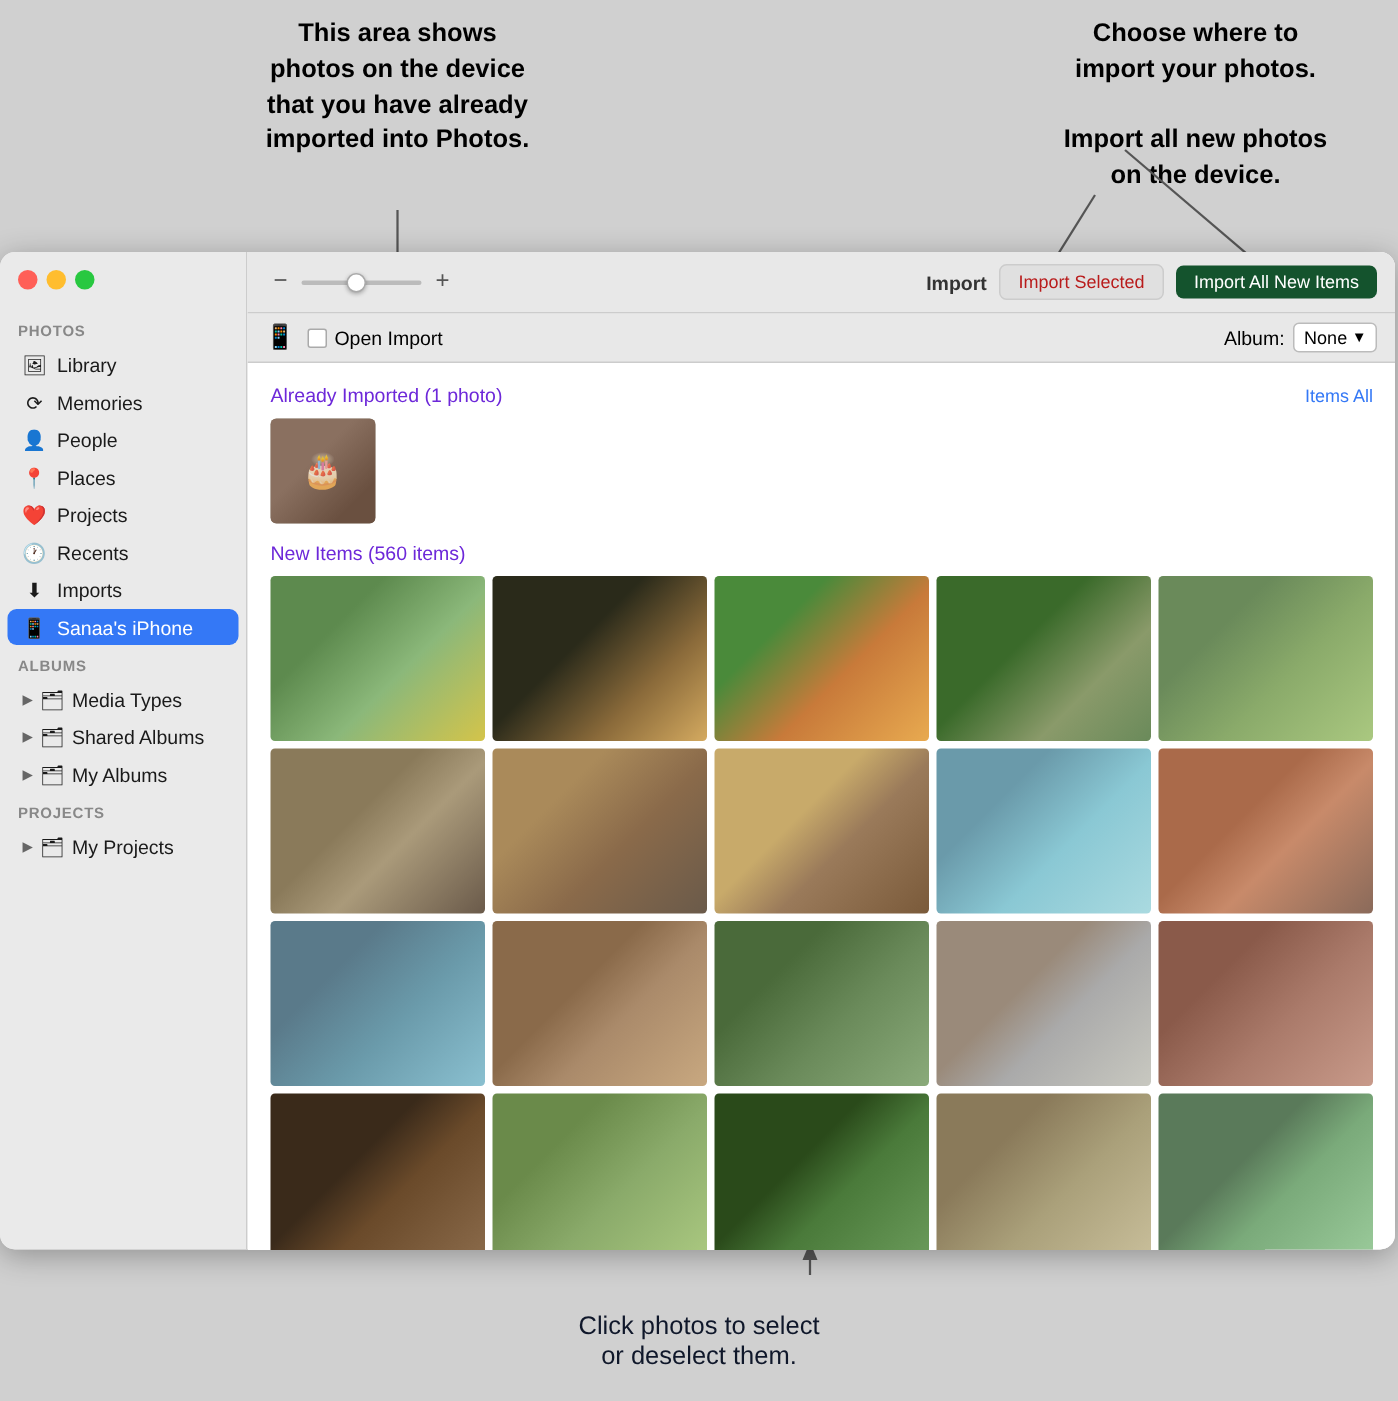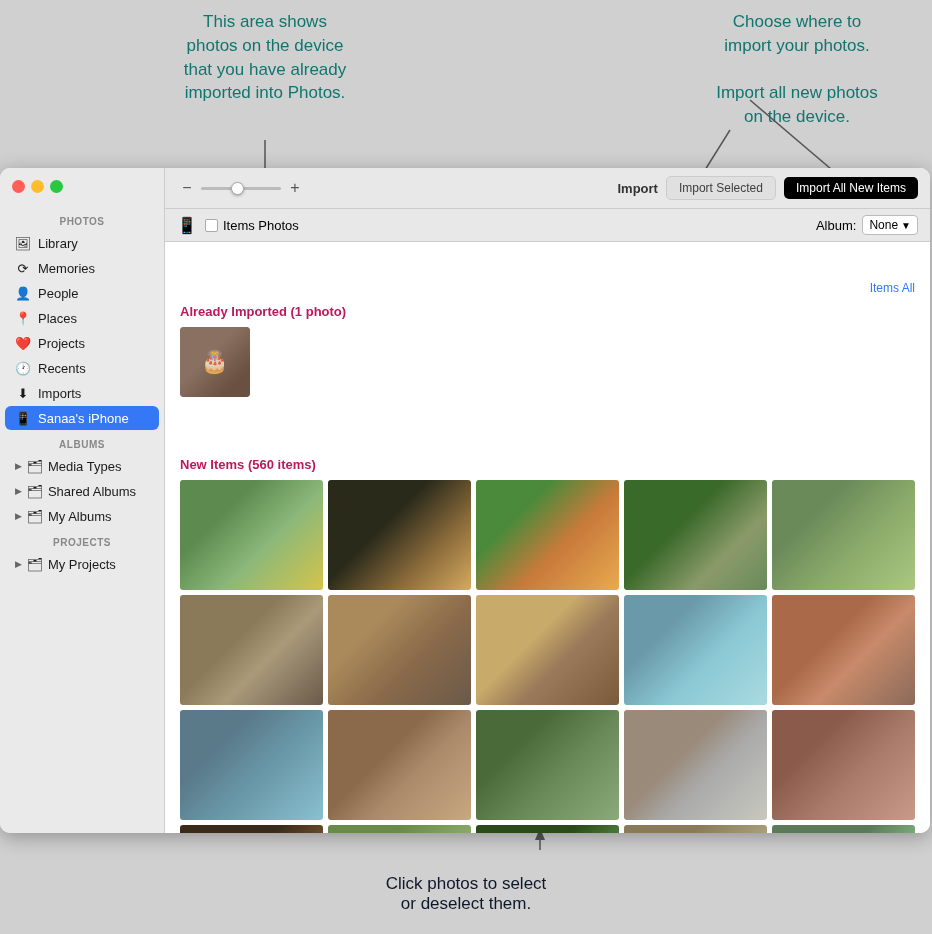--- a/index.html
+++ b/index.html
@@ -10,23 +10,24 @@
       height: 934px;
       position: relative;
       overflow: hidden;
     }
 
     
     .annotation {
       position: absolute;
       font-size: 17px;
       line-height: 1.4;
-      color: #0f766e;
+      color: #000000;
       text-align: center;
       pointer-events: none;
+      font-weight: bold;
     }
     .annotation-left {
       left: 155px;
       top: 10px;
       width: 220px;
       text-align: center;
     }
     .annotation-right {
       right: 30px;
       top: 10px;
@@ -76,21 +77,20 @@
     .btn-min { background: #ffbd2e; }
     .btn-max { background: #28c840; }
 
     .sidebar-section-label {
       font-size: 10px;
       font-weight: 600;
       color: #888;
       text-transform: uppercase;
       padding: 8px 12px 3px 12px;
       letter-spacing: 0.5px;
-      text-align: center;
     }
 
     .sidebar-item {
       display: flex;
       align-items: center;
       gap: 7px;
       padding: 4px 10px;
       font-size: 13px;
       color: #1a1a1a;
       cursor: pointer;
@@ -250,23 +250,22 @@
 
     .section-header {
       display: flex;
       justify-content: space-between;
       align-items: center;
       margin-bottom: 8px;
       margin-top: 4px;
     }
     .section-title {
       font-size: 13px;
-      font-weight: 700;
-      color: #be185d;
-      margin-top: 48px;
+      font-weight: 400;
+      color: #6d28d9;
     }
     .show-all-link {
       font-size: 12px;
       color: #3478f6;
       cursor: pointer;
     }
 
     
     .already-imported-photo {
       width: 70px;
@@ -329,29 +328,29 @@
       top: 50%;
       left: 50%;
       transform: translate(-50%, -50%);
       font-size: 22px;
       opacity: 0.8;
     }
 
     
     .import-selected-btn {
       background: #e0e0e0;
-      color: #404040;
+      color: #b91c1c;
       border: 1px solid #ccc;
       border-radius: 5px;
       padding: 4px 12px;
       font-size: 12px;
       cursor: default;
     }
     .import-all-btn {
-      background: #000000;
+      background: #14532d;
       color: white;
       border: none;
       border-radius: 5px;
       padding: 4px 12px;
       font-size: 12px;
       cursor: pointer;
       font-weight: 500;
     }
 
     
@@ -497,21 +496,21 @@
       <div class="toolbar-right">
         <button class="import-selected-btn">Import Selected</button>
         <button class="import-all-btn">Import All New Items</button>
       </div>
     </div>
 
     <div class="import-bar">
       <span class="device-icon">📱</span>
       <div class="open-photos-check">
         <div class="checkbox"></div>
-        <span>Items Photos</span>
+        <span>Open Import</span>
       </div>
       <div class="album-selector">
         <span>Album:</span>
         <div class="album-dropdown">
           <span>None</span>
           <span style="font-size:10px;">▼</span>
         </div>
       </div>
     </div>
 

